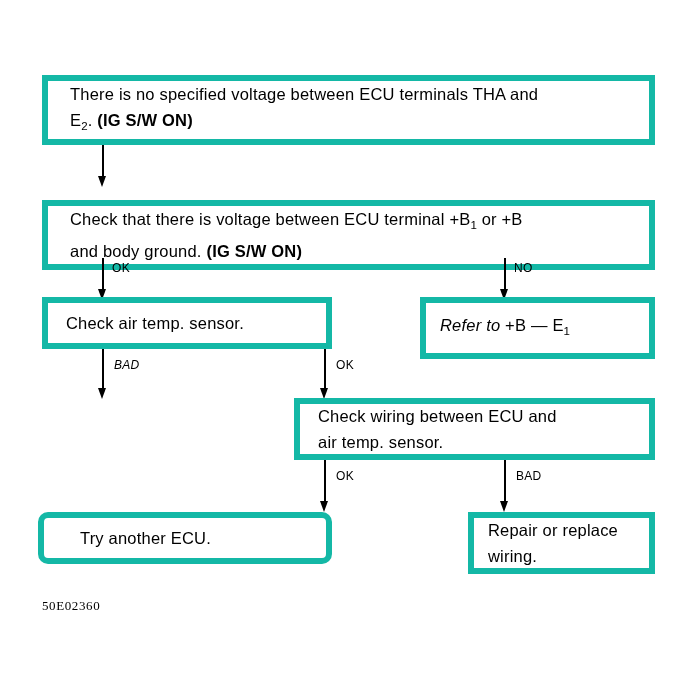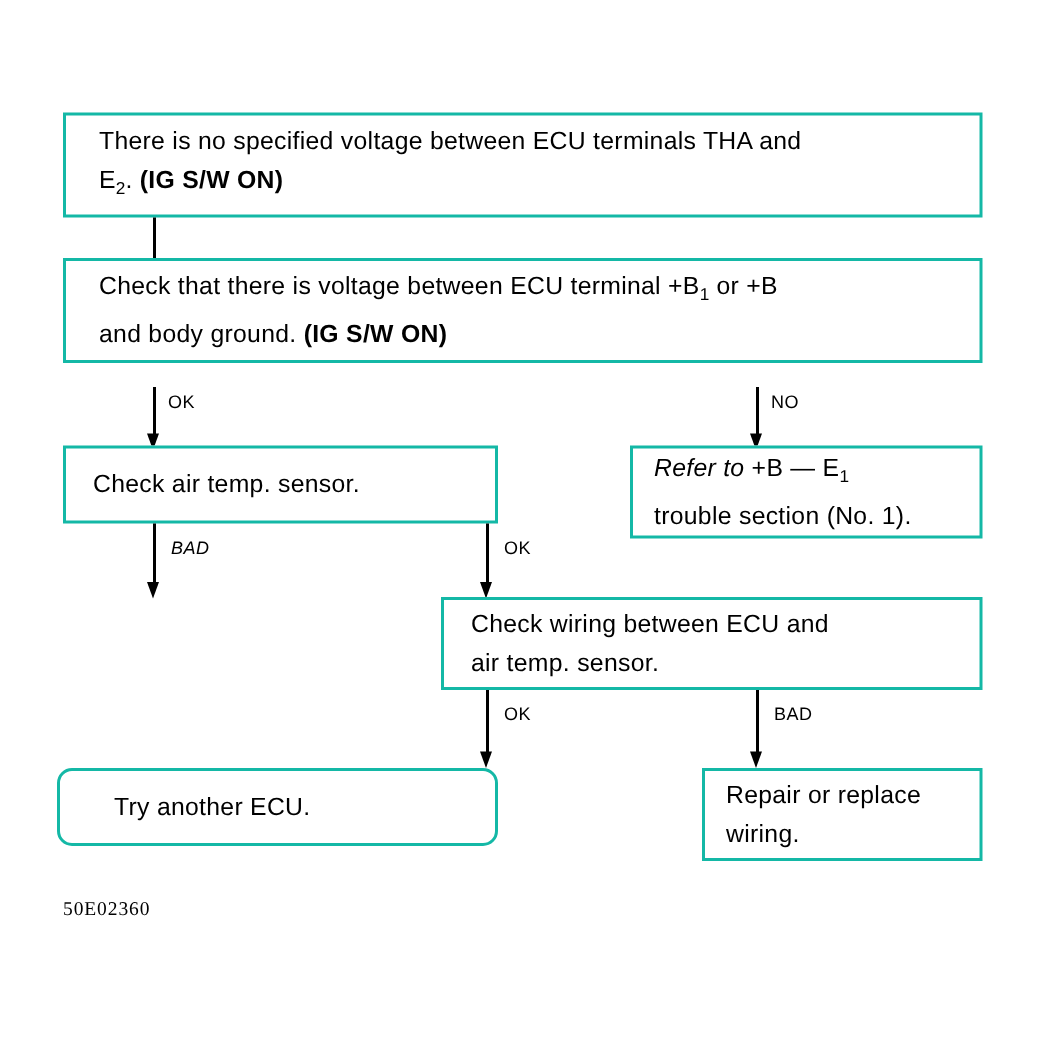--- a/index.html
+++ b/index.html
@@ -16,21 +16,21 @@
   }
   #canvas {
     position: relative;
     width: 695px;
     height: 696px;
     background: #ffffff;
   }
   .box {
     position: absolute;
     box-sizing: border-box;
-    border: 2px solid #14b8a6;
+    border: 6px solid #14b8a6;
     background: #ffffff;
     display: flex;
     flex-direction: column;
     justify-content: center;
   }
   .box .line {
     font-size: 16.5px;
     line-height: 26px;
     letter-spacing: 0.2px;
     white-space: nowrap;
@@ -83,21 +83,21 @@
       <span><span>There is no specified voltage between ECU terminals THA and</span></span>
     </div>
     <div class="line">
       <span><span>E</span><span class="sub">2</span><span>. </span><span class="bold">(IG S/W ON)</span></span>
     </div>
   </div>
 
   <div class="conn" style="left:102px; top:145px; height:33px;"></div>
   <div class="arrowhead" style="left:98px; top:176px;"></div>
 
-  <div class="box" style="left:42px; top:172px; width:613px; height:70px;">
+  <div class="box" style="left:42px; top:200px; width:613px; height:70px;">
     <div class="line">
       <span><span>Check that there is voltage between ECU terminal +B</span><span class="sub">1</span><span> or +B</span></span>
     </div>
     <div class="line">
       <span><span>and body ground. </span><span class="bold">(IG S/W ON)</span></span>
     </div>
   </div>
 
   <div class="conn" style="left:102px; top:258px; height:36px;"></div>
   <div class="arrowhead" style="left:98px; top:289px;"></div>
@@ -109,23 +109,20 @@
 
   <div class="box mid" style="left:42px; top:297px; width:290px; height:52px;">
     <div class="line">
       <span><span>Check air temp. sensor.</span></span>
     </div>
   </div>
 
   <div class="box tight" style="left:420px; top:297px; width:235px; height:62px;">
     <div class="line">
       <span><span class="ital">Refer to</span><span> +B — E</span><span class="sub">1</span></span>
-    </div>
-    <div class="line">
-      <span><span>trouble section (No. 1).</span></span>
     </div>
   </div>
 
   <div class="conn" style="left:102px; top:349px; height:42px;"></div>
   <div class="arrowhead" style="left:98px; top:388px;"></div>
   <div class="edgelabel ital" style="left:114px; top:356px;">BAD</div>
 
   <div class="conn" style="left:324px; top:349px; height:42px;"></div>
   <div class="arrowhead" style="left:320px; top:388px;"></div>
   <div class="edgelabel" style="left:336px; top:356px;">OK</div>

